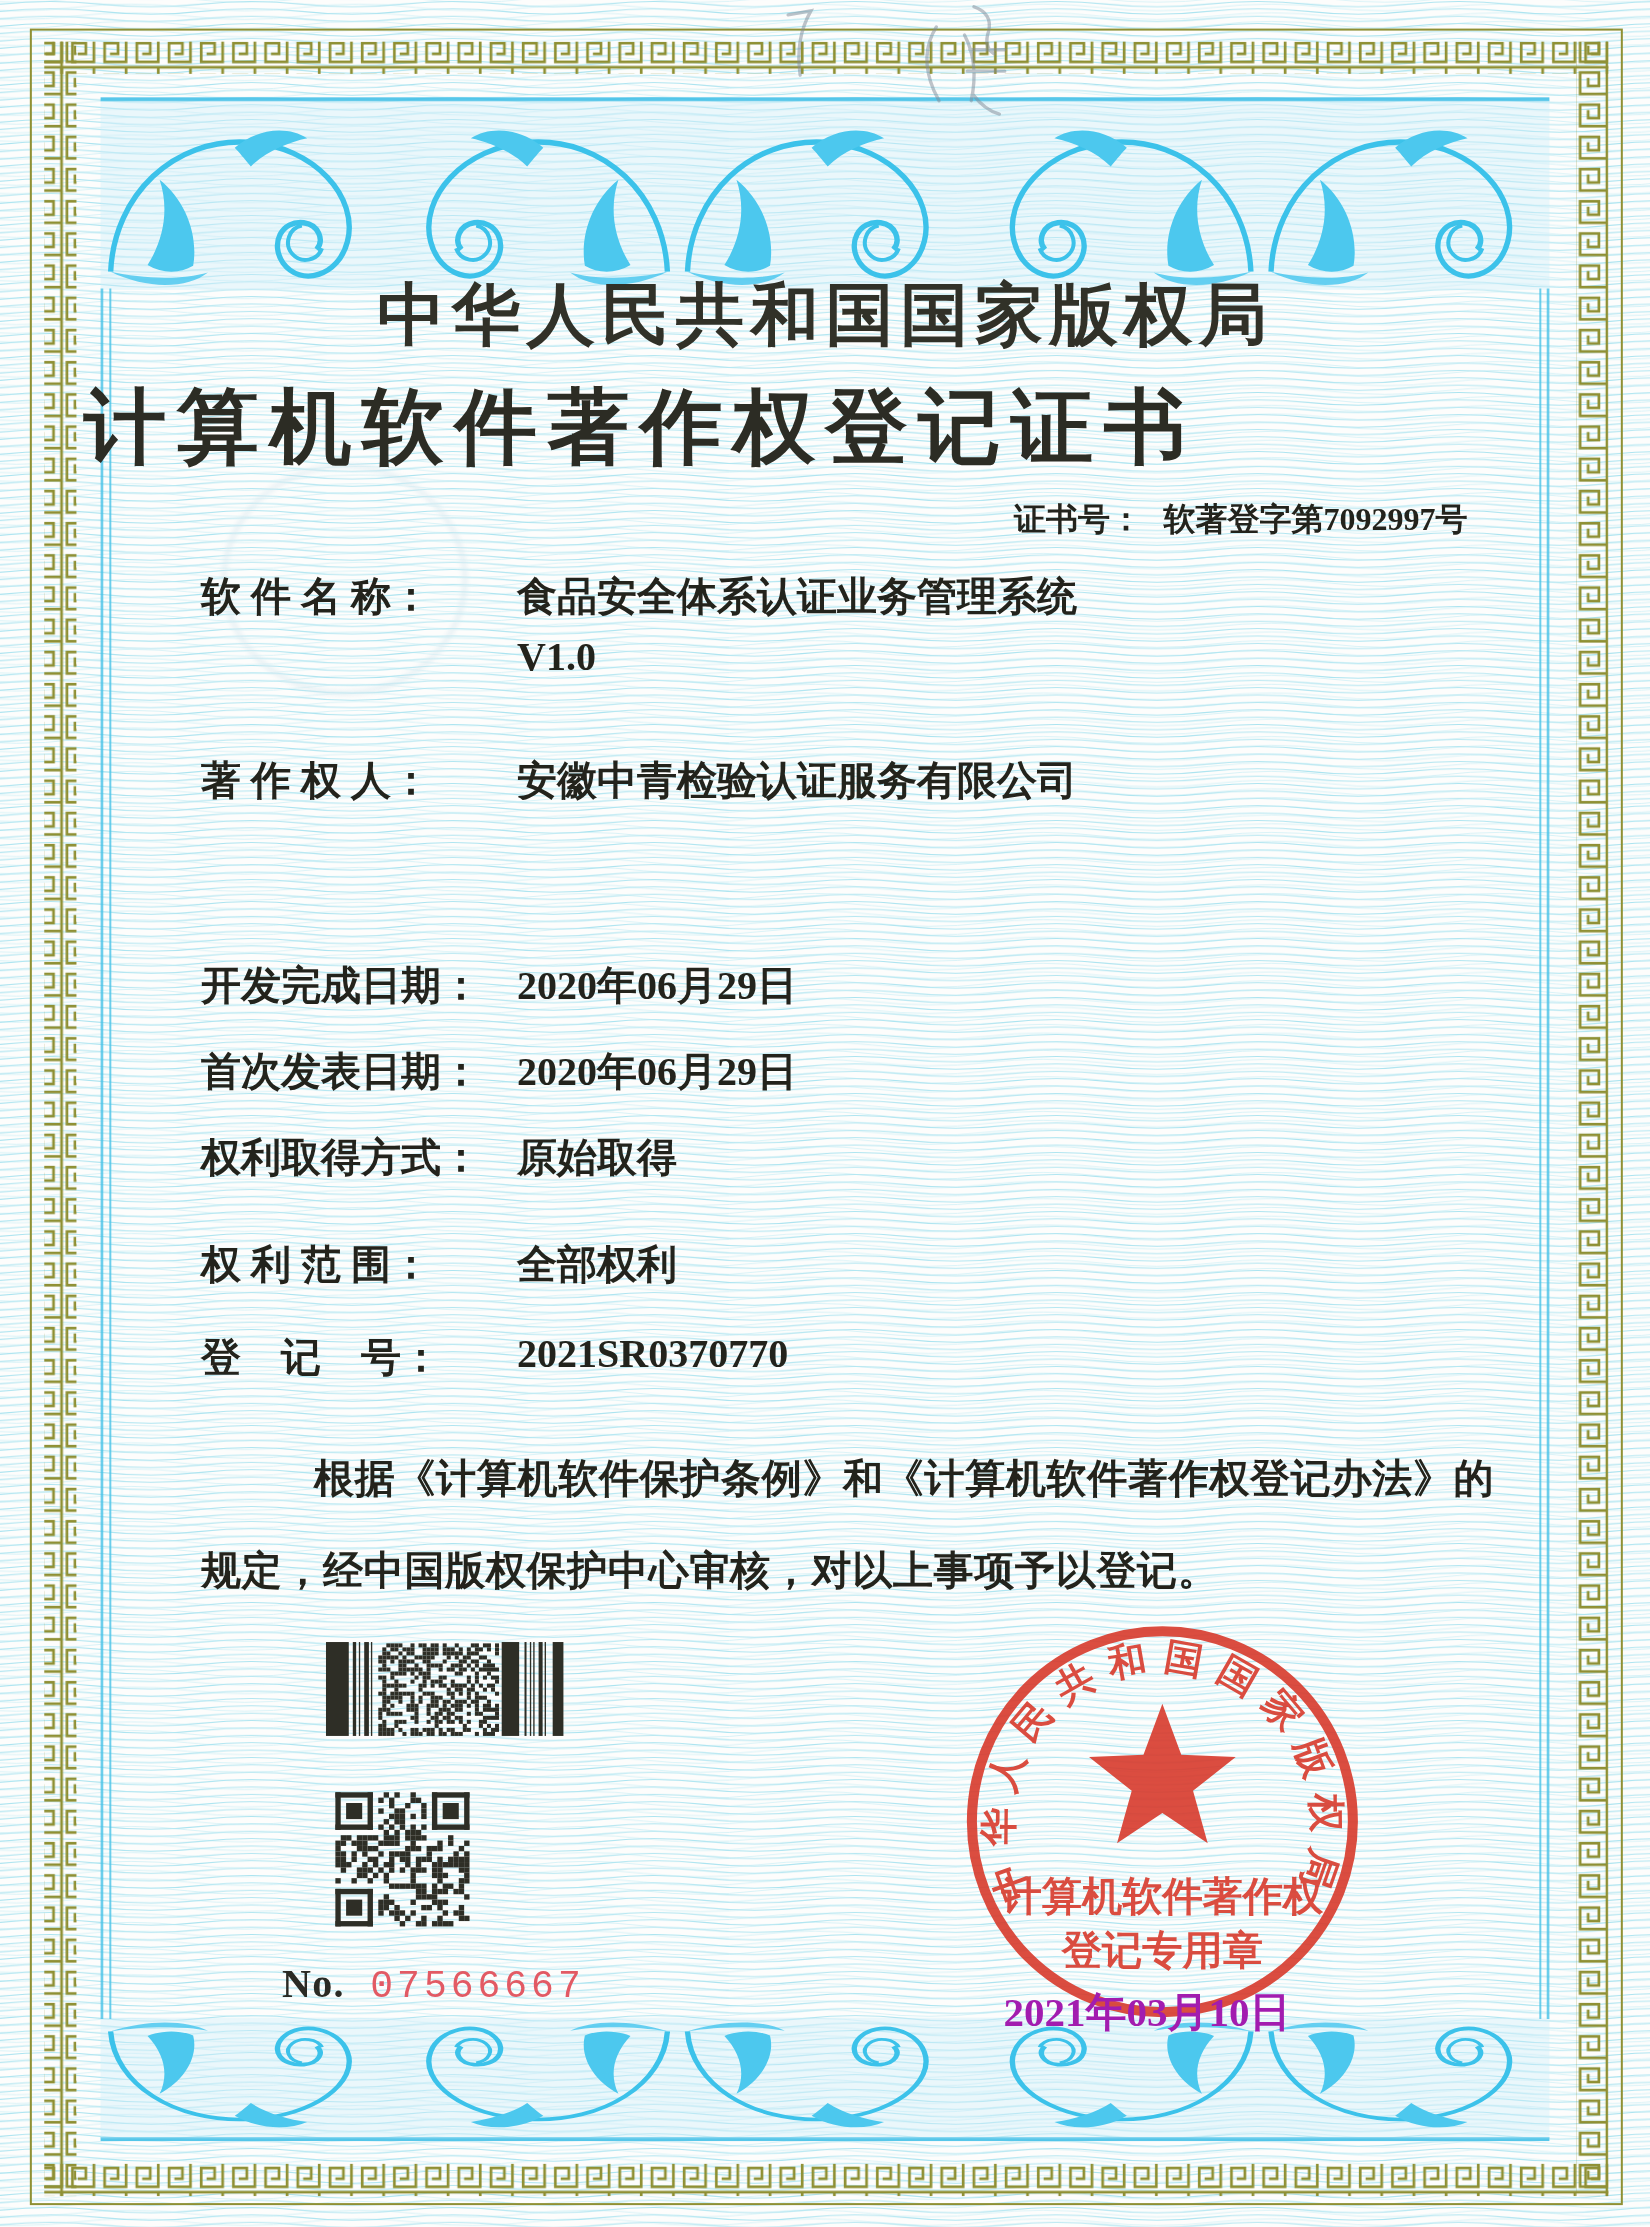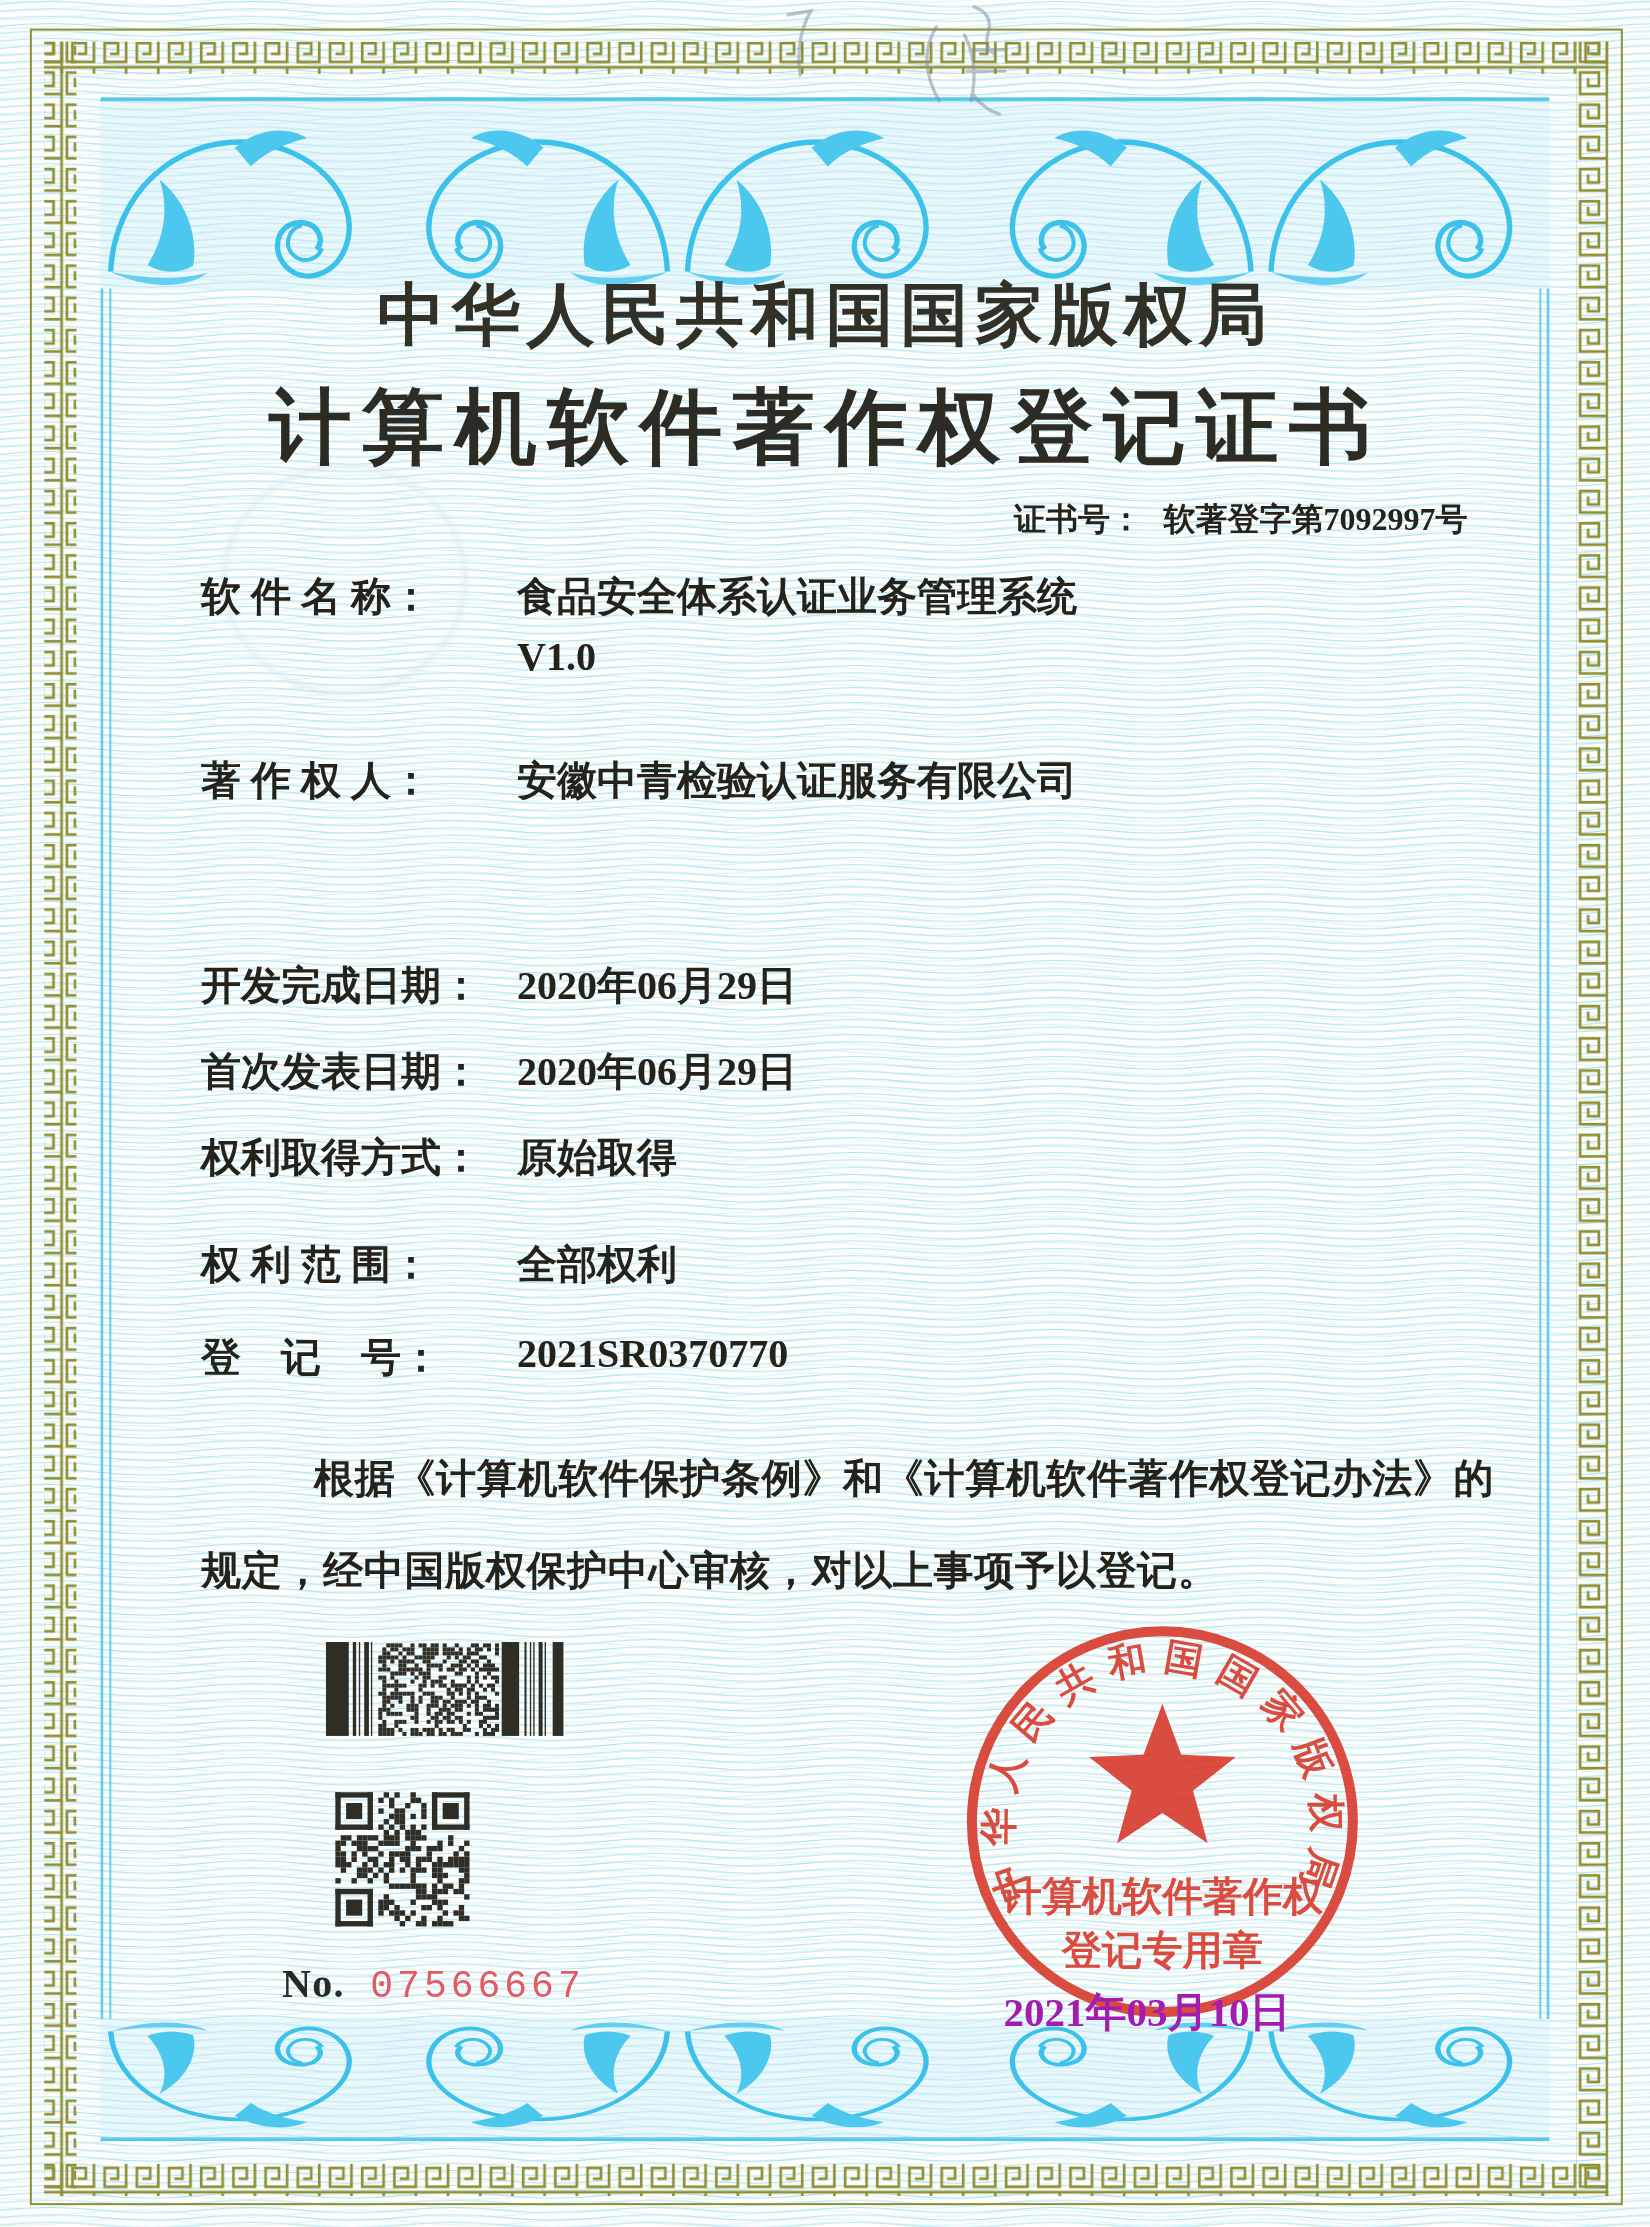--- a/index.html
+++ b/index.html
@@ -5,21 +5,21 @@
   html,body{margin:0;padding:0;background:#ffffff;}
   #page{
     position:relative;width:1650px;height:2227px;overflow:hidden;
     background:#fdfdfc;
     font-family:"Liberation Serif","DejaVu Serif",serif;
     color:#23231c;
   }
   #bg{position:absolute;left:0;top:0;z-index:0;}
   .txt{position:absolute;z-index:2;white-space:nowrap;}
   .title1{left:84px;top:270px;width:1483px;text-align:center;font-size:68px;font-weight:700;letter-spacing:6.7px;color:#313128;}
-  .title2{left:84px;top:373px;width:1483px;text-align:center;font-size:82px;font-weight:700;letter-spacing:10.7px;color:#2c2c24;}
+  .title2{left:84px;top:373px;width:1483px;font-size:82px;font-weight:700;letter-spacing:10.7px;color:#2c2c24;}
   .certno{left:1014px;top:498px;font-size:32px;font-weight:700;}
   .certno .v{margin-left:21.5px;margin-top:12px;}
   .row{left:0;top:0;width:1650px;font-size:40px;font-weight:700;}
   .row .lbl{position:absolute;left:201px;}
   .row .val{position:absolute;left:517px;text-align:right;}
   .para{font-size:40px;font-weight:700;letter-spacing:0.7px;}
   .serial{left:282px;top:1960px;font-size:40px;}
   .serial .no{font-weight:700;color:#2a2a24;letter-spacing:1.3px;margin-top:40px;}
   .serial .num{font-family:"Liberation Mono","DejaVu Sans Mono",monospace;font-size:38px;font-weight:400;color:#e25a64;letter-spacing:4px;margin-left:25.5px;}
   .issuedate{left:939px;top:1985px;width:416px;text-align:center;font-size:41px;font-weight:700;color:#a21caf;}

